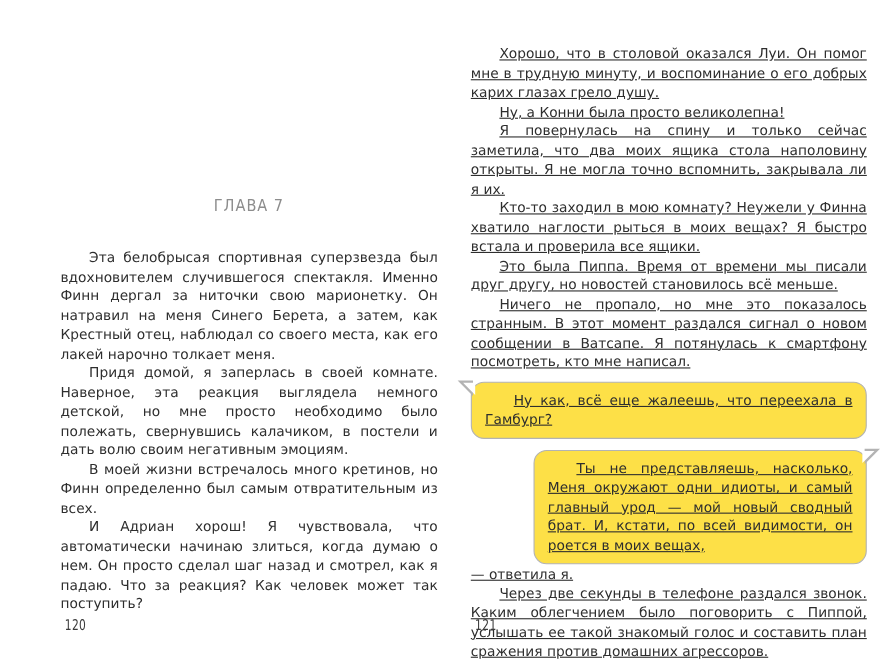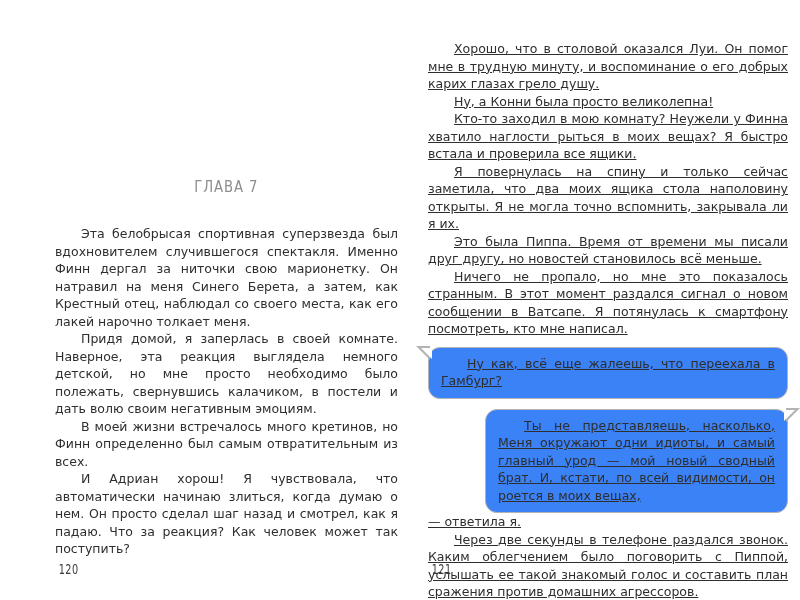--- a/index.html
+++ b/index.html
@@ -31,21 +31,21 @@
   .page-left .body-text{top:225px;}
   .page-right .body-text{top:40px;text-decoration:underline;}
   .body-text p{
     margin:0;
     text-indent:26px;
     text-align:justify;
   }
   .no-indent{text-indent:0 !important;}
   .bubble{
     position:relative;
-    background:#3b82f6;
+    background:#fde047;
     border:1.2px solid #b3b3b3;
     border-radius:12px;
     padding:7px 12px 8px 12px;
     margin-top:9px;
     box-sizing:border-box;
   }
   .bubble p{margin:0;text-indent:26px;text-align:justify;}
   .bubble-outgoing{margin-left:57px;margin-top:10px;}
   
   .bubble-incoming::before{
@@ -95,22 +95,22 @@
     </div>
     <div class="page-number">
       <span>120</span>
     </div>
   </div>
 
   <div class="page page-right">
     <div class="body-text">
       <p>Хорошо, что в столовой оказался Луи. Он помог мне в трудную минуту, и воспоминание о его добрых карих глазах грело душу.</p>
       <p>Ну, а Конни была просто великолепна!</p>
+      <p>Я повернулась на спину и только сейчас заметила, что два моих ящика стола наполовину открыты. Я не могла точно вспомнить, закрывала ли я их.</p>
       <p>Кто-то заходил в мою комнату? Неужели у Финна хватило наглости рыться в моих вещах? Я быстро встала и проверила все ящики.</p>
-      <p>Я повернулась на спину и только сейчас заметила, что два моих ящика стола наполовину открыты. Я не могла точно вспомнить, закрывала ли я их.</p>
       <p>Это была Пиппа. Время от времени мы писали друг другу, но новостей становилось всё меньше.</p>
       <p>Ничего не пропало, но мне это показалось странным. В этот момент раздался сигнал о новом сообщении в Ватсапе. Я потянулась к смартфону посмотреть, кто мне написал.</p>
 
       <div class="bubble bubble-incoming">
         <p>Ну как, всё еще жалеешь, что переехала в Гамбург?</p>
       </div>
 
       <div class="bubble bubble-outgoing">
         <p>Ты не представляешь, насколько, Меня окружают одни идиоты, и самый главный урод — мой новый сводный брат. И, кстати, по всей видимости, он роется в моих вещах,</p>
       </div>

